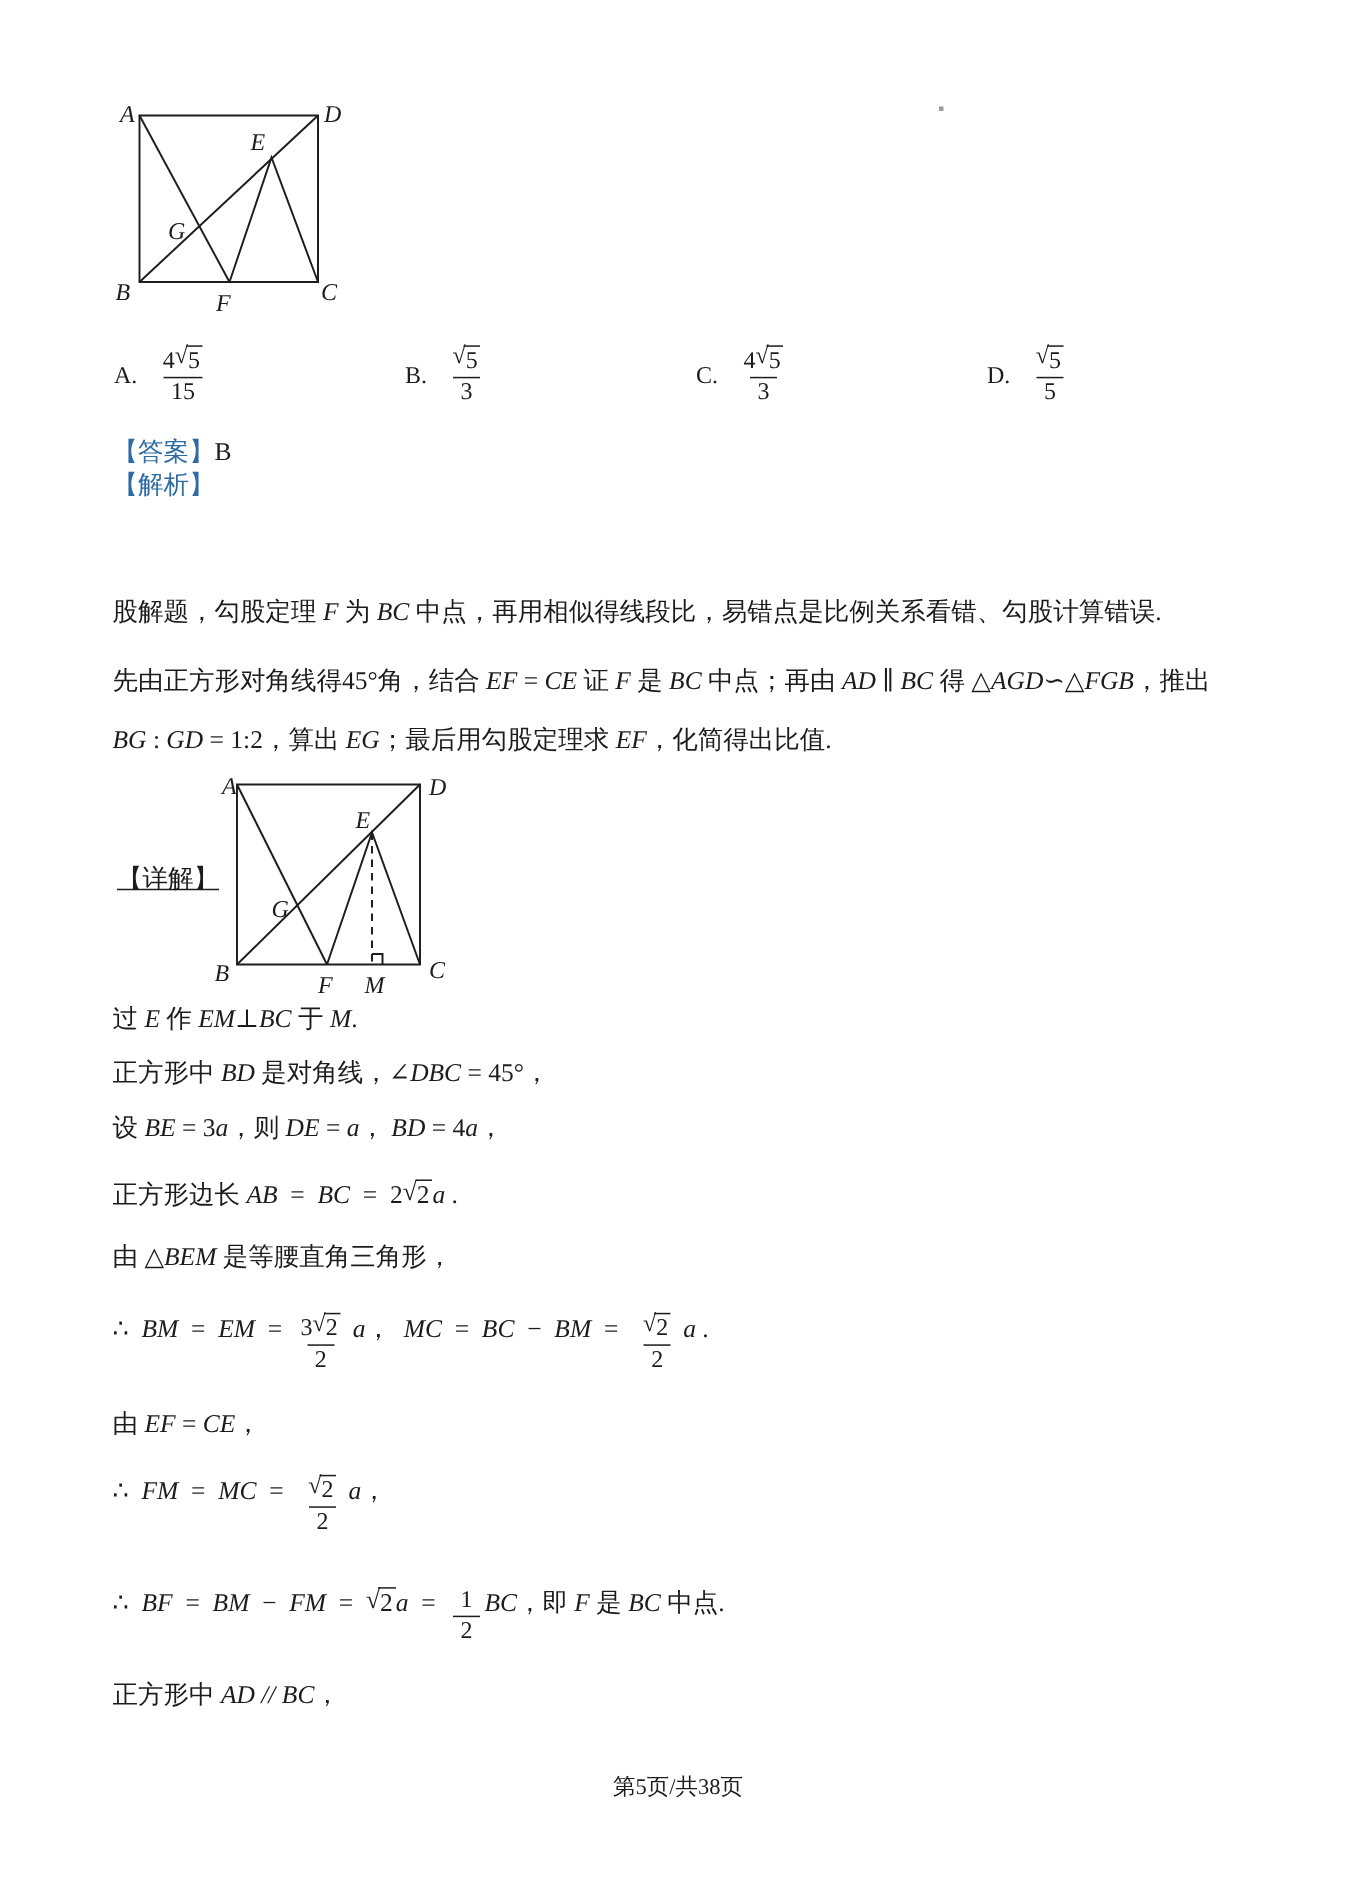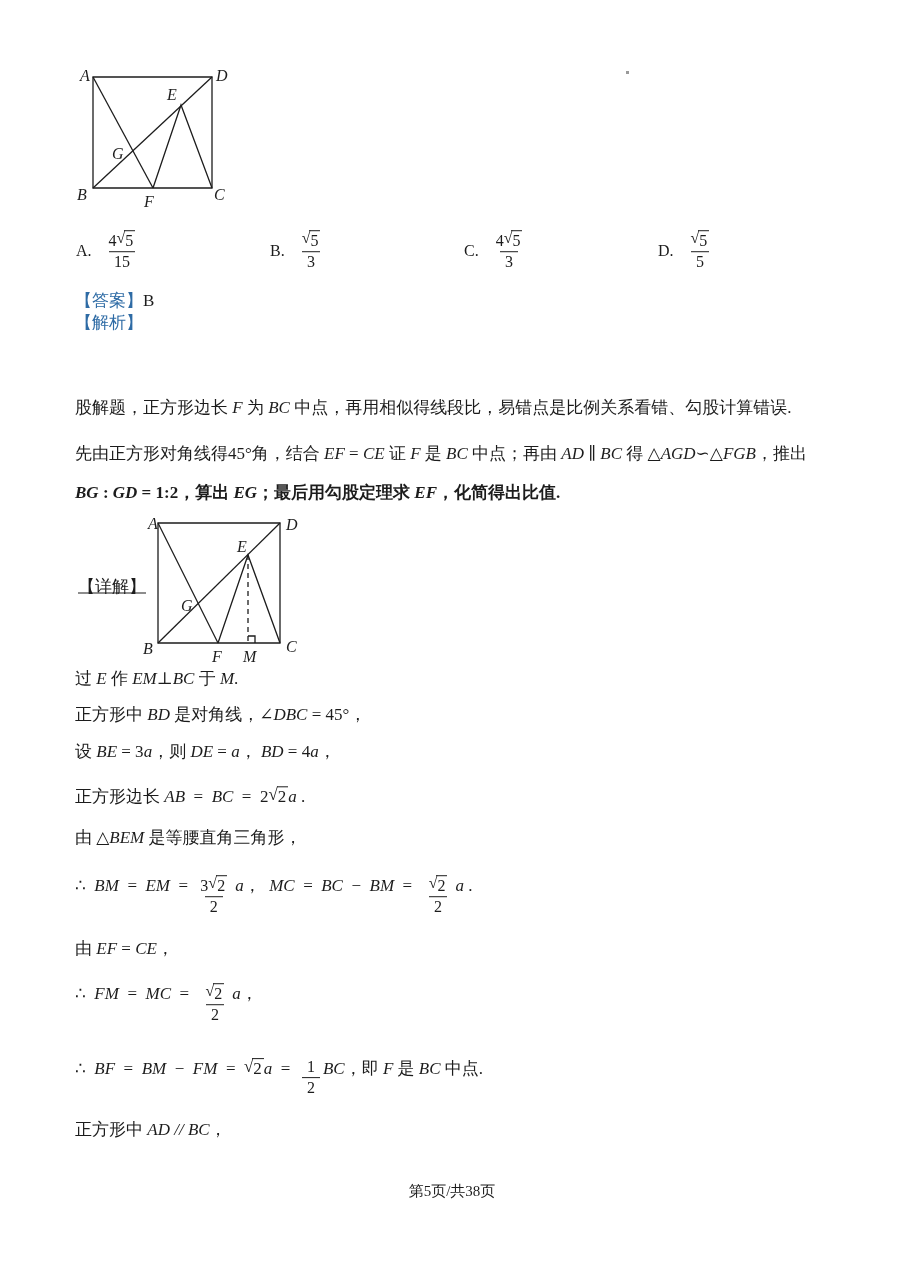--- a/index.html
+++ b/index.html
@@ -106,23 +106,23 @@
             <span class="txt">5</span>
           </span>
         </span></span>
   </div>
 
   <div class="mline" style="left:75px;top:301px;">
     <span class="blue">【答案】</span><span>B</span>
   </div>
   <div class="mline blue" style="left:75px;top:323px;">【解析】</div>
 
-  <div class="mline" style="left:75px;top:408px;"><span class="txt">股解题，正方形边长 </span><span class="var">F</span><span class="txt"> 为 </span><span class="var">BC</span><span class="txt"> 中点，再用相似得线段比，易错点是比例关系看错、勾股计算错误.</span></div>
+  <div class="mline" style="left:75px;top:408px;"><span class="txt">股解题，勾股定理 </span><span class="var">F</span><span class="txt"> 为 </span><span class="var">BC</span><span class="txt"> 中点，再用相似得线段比，易错点是比例关系看错、勾股计算错误.</span></div>
   <div class="mline" style="left:75px;top:454px;"><span class="txt">先由正方形对角线得45°角，结合 </span><span class="var">EF</span><span class="txt"> = </span><span class="var">CE</span><span class="txt"> 证 </span><span class="var">F</span><span class="txt"> 是 </span><span class="var">BC</span><span class="txt"> 中点；再由 </span><span class="var">AD</span><span class="txt"> ∥ </span><span class="var">BC</span><span class="txt"> 得 △</span><span class="var">AGD</span><span class="txt">∽△</span><span class="var">FGB</span><span class="txt">，推出</span></div>
-  <div class="mline" style="left:75px;top:493px;font-weight:bold;"><span class="var">BG</span><span class="txt"> : </span><span class="var">GD</span><span class="txt"> = 1:2，算出 </span><span class="var">EG</span><span class="txt">；最后用勾股定理求 </span><span class="var">EF</span><span class="txt">，化简得出比值.</span></div>
+  <div class="mline" style="left:75px;top:493px;"><span class="var">BG</span><span class="txt"> : </span><span class="var">GD</span><span class="txt"> = 1:2，算出 </span><span class="var">EG</span><span class="txt">；最后用勾股定理求 </span><span class="var">EF</span><span class="txt">，化简得出比值.</span></div>
 
   <div class="caption" style="left:78px;top:586px;">【详解】</div>
   <svg class="figure" style="left:140px;top:508px;" width="170" height="160" viewBox="0 0 170 160">
     <polygon points="18,15 140,15 140,135 18,135"></polygon>
     <line x1="18" y1="135" x2="140" y2="15"></line>
     <line x1="18" y1="15" x2="78" y2="135"></line>
     <polyline points="78,135 108,47 140,135"></polyline>
     <line x1="108" y1="47" x2="108" y2="135" stroke-dasharray="5,4"></line>
     <path d="M 108 128 L 115 128 L 115 135"></path>
     <text x="8" y="21">A</text>

